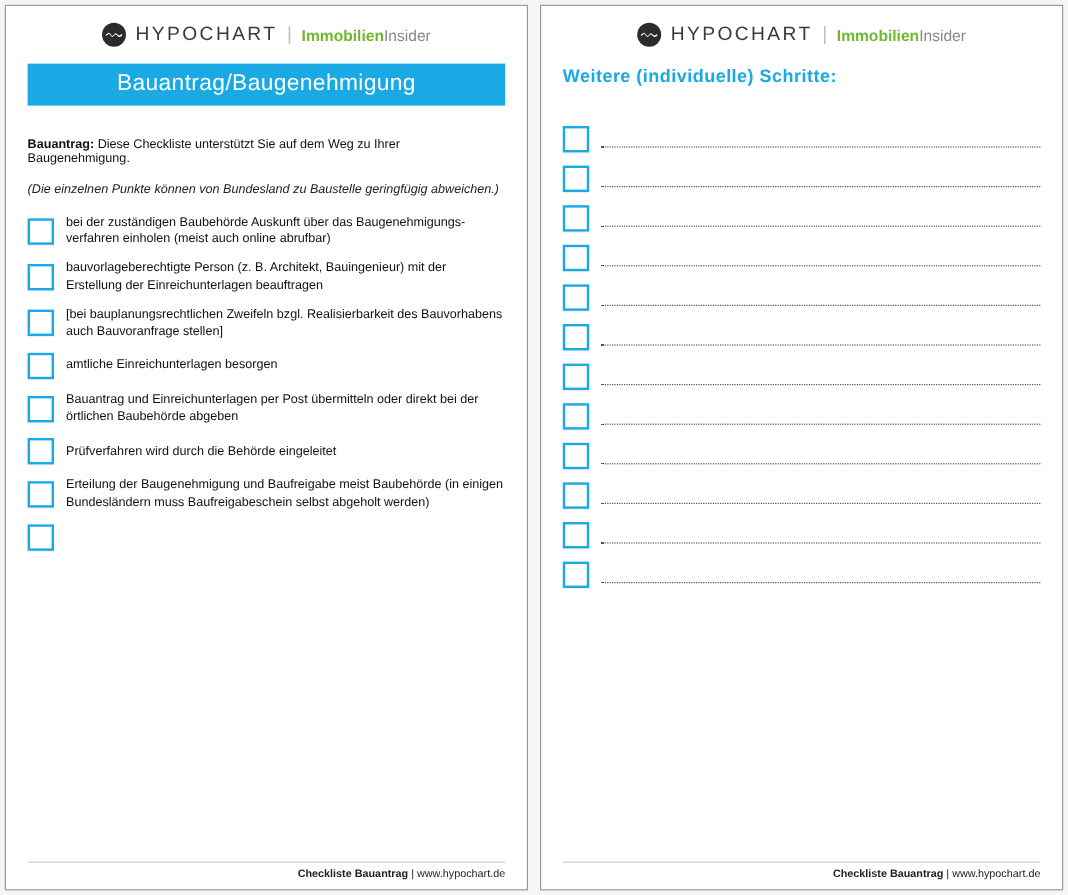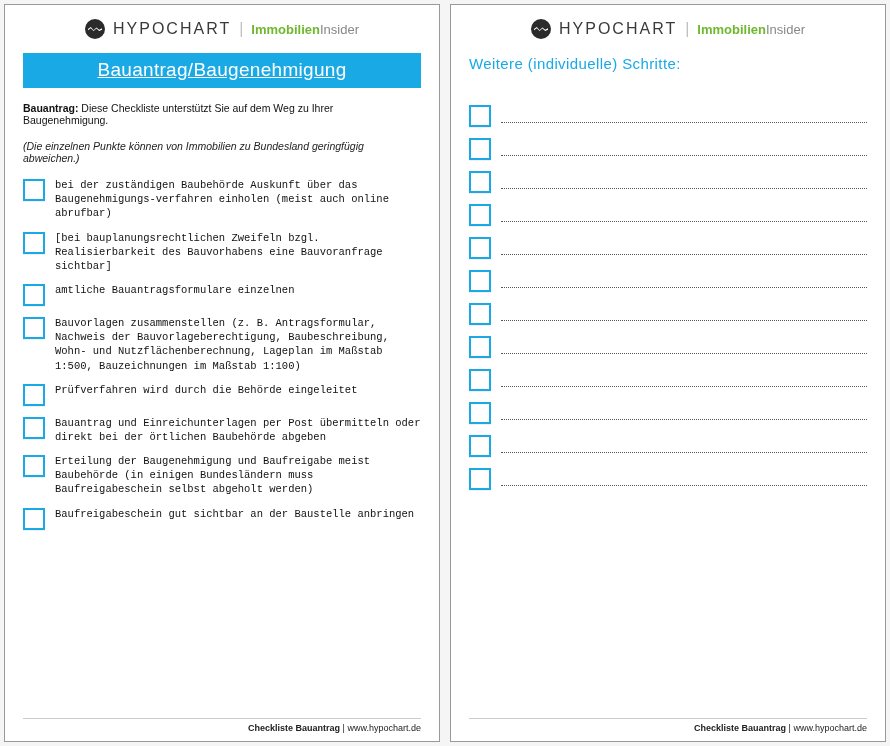--- a/index.html
+++ b/index.html
@@ -53,44 +53,44 @@
   .vbar { color: #bfbfbf; font-size: 16px; }
   .sub-brand { font-size: 13px; }
   .sub-brand .g { color: #6fb82e; font-weight: 600; }
   .sub-brand .k { color: #888; font-weight: 400; }
   .title-bar {
     background: #19a9e5;
     color: #fff;
     text-align: center;
     font-size: 19px;
     padding: 6px 0 7px 0;
-    margin-bottom: 14px;
+    margin-bottom: 26px;
     letter-spacing: 0.3px;
-    text-decoration: underline;
   }
   .intro { font-size: 10.5px; color: #111; margin-bottom: 14px; }
   .intro b { font-weight: 700; }
   .note { font-size: 10.5px; font-style: italic; color: #222; margin-bottom: 14px; }
   .checklist { display: flex; flex-direction: column; gap: 10px; }
-  .item { display: flex; align-items: flex-start; gap: 10px; font-family: Liberation Mono, monospace; }
+  .item { display: flex; align-items: center; gap: 10px; }
   .box {
     flex: 0 0 auto;
     width: 22px; height: 22px;
     border: 2px solid #19a9e5;
     background: #fff;
     margin-top: 1px;
     box-shadow: 0 1px 0 rgba(0,0,0,0.06);
   }
   .item-text { font-size: 10.5px; color: #111; line-height: 1.35; }
   .section-title {
     color: #19a9e5;
     font-size: 15px;
     margin-bottom: 32px;
     margin-top: 2px;
     letter-spacing: 0.4px;
+    font-weight: bold;
   }
   .blank-list { display: flex; flex-direction: column; gap: 10px; }
   .blank-row { display: flex; align-items: flex-end; gap: 10px; }
   .dots {
     flex: 1 1 auto;
     height: 14px;
     border-bottom: 1.5px dotted #555;
     margin-bottom: 4px;
   }
   .footer {
@@ -114,54 +114,53 @@
     <span class="sub-brand">
       <span class="g">Immobilien</span><span class="k">Insider</span>
     </span>
   </div>
 
   <div class="title-bar">Bauantrag/Baugenehmigung</div>
 
   <p class="intro">
     <b>Bauantrag:</b><span> Diese Checkliste unterstützt Sie auf dem Weg zu Ihrer Baugenehmigung.</span>
   </p>
-  <p class="note">(Die einzelnen Punkte können von Immobilien zu Bundesland geringfügig abweichen.)</p>
+  <p class="note">(Die einzelnen Punkte können von Bundesland zu Baustelle geringfügig abweichen.)</p>
 
   <div class="checklist" id="checklist1">
       <div class="item">
         <span class="box"></span>
         <span class="item-text">bei der zuständigen Baubehörde Auskunft über das Baugenehmigungs-verfahren einholen (meist auch online abrufbar)</span>
       </div>
       <div class="item">
         <span class="box"></span>
-        <span class="item-text">[bei bauplanungsrechtlichen Zweifeln bzgl. Realisierbarkeit des Bauvorhabens eine Bauvoranfrage sichtbar]</span>
-      </div>
-      <div class="item">
-        <span class="box"></span>
-        <span class="item-text">amtliche Bauantragsformulare einzelnen</span>
-      </div>
-      <div class="item">
-        <span class="box"></span>
-        <span class="item-text">Bauvorlagen zusammenstellen (z. B. Antragsformular, Nachweis der Bauvorlageberechtigung, Baubeschreibung, Wohn- und Nutzflächenberechnung, Lageplan im Maßstab 1:500, Bauzeichnungen im Maßstab 1:100)</span>
+        <span class="item-text">bauvorlageberechtigte Person (z. B. Architekt, Bauingenieur) mit der Erstellung der Einreichunterlagen beauftragen</span>
+      </div>
+      <div class="item">
+        <span class="box"></span>
+        <span class="item-text">[bei bauplanungsrechtlichen Zweifeln bzgl. Realisierbarkeit des Bauvorhabens auch Bauvoranfrage stellen]</span>
+      </div>
+      <div class="item">
+        <span class="box"></span>
+        <span class="item-text">amtliche Einreichunterlagen besorgen</span>
+      </div>
+      <div class="item">
+        <span class="box"></span>
+        <span class="item-text">Bauantrag und Einreichunterlagen per Post übermitteln oder direkt bei der örtlichen Baubehörde abgeben</span>
       </div>
       <div class="item">
         <span class="box"></span>
         <span class="item-text">Prüfverfahren wird durch die Behörde eingeleitet</span>
       </div>
       <div class="item">
         <span class="box"></span>
-        <span class="item-text">Bauantrag und Einreichunterlagen per Post übermitteln oder direkt bei der örtlichen Baubehörde abgeben</span>
-      </div>
-      <div class="item">
-        <span class="box"></span>
         <span class="item-text">Erteilung der Baugenehmigung und Baufreigabe meist Baubehörde (in einigen Bundesländern muss Baufreigabeschein selbst abgeholt werden)</span>
       </div>
       <div class="item">
         <span class="box"></span>
-        <span class="item-text">Baufreigabeschein gut sichtbar an der Baustelle anbringen</span>
       </div>
     </div>
 
   <div class="footer">
     <b>Checkliste Bauantrag</b><span> | </span><span>www.hypochart.de</span>
   </div>
 </div>
 
 <div class="page">
   <div class="header">

